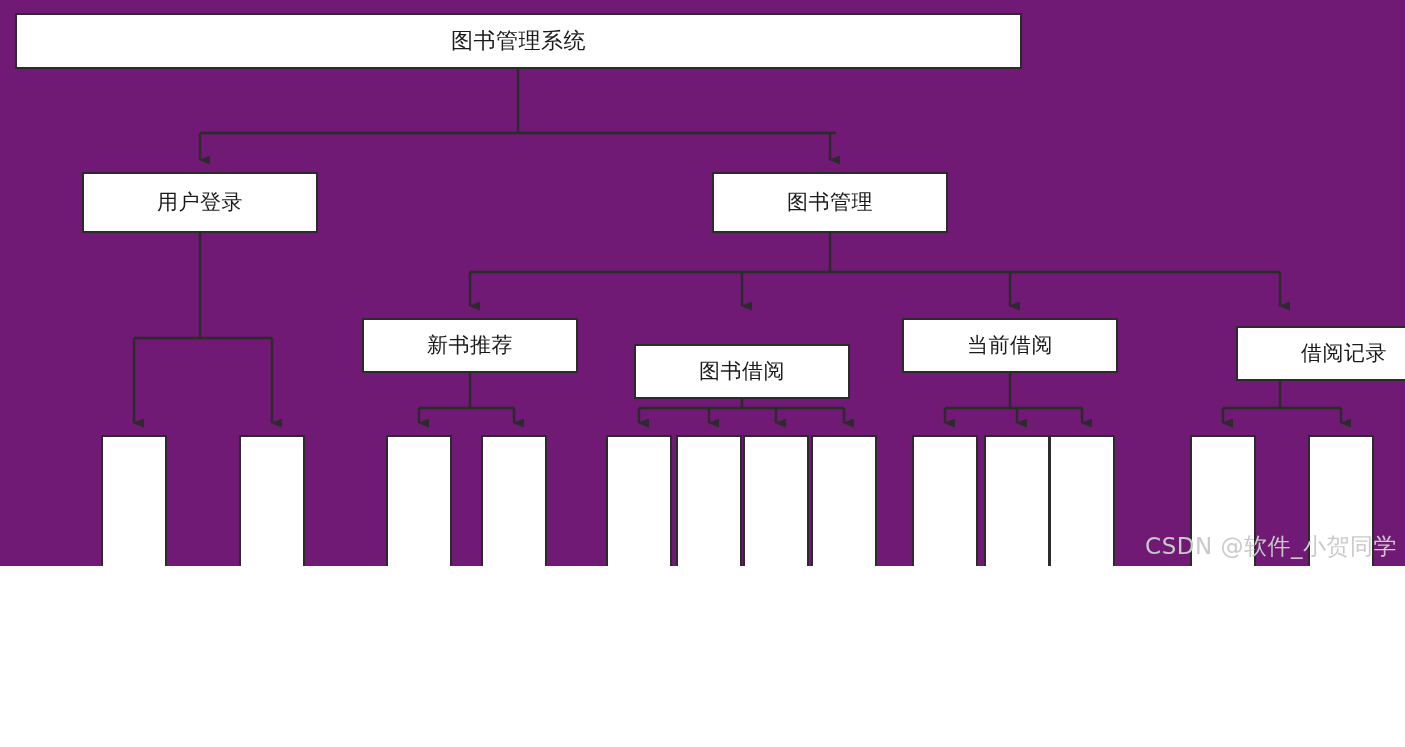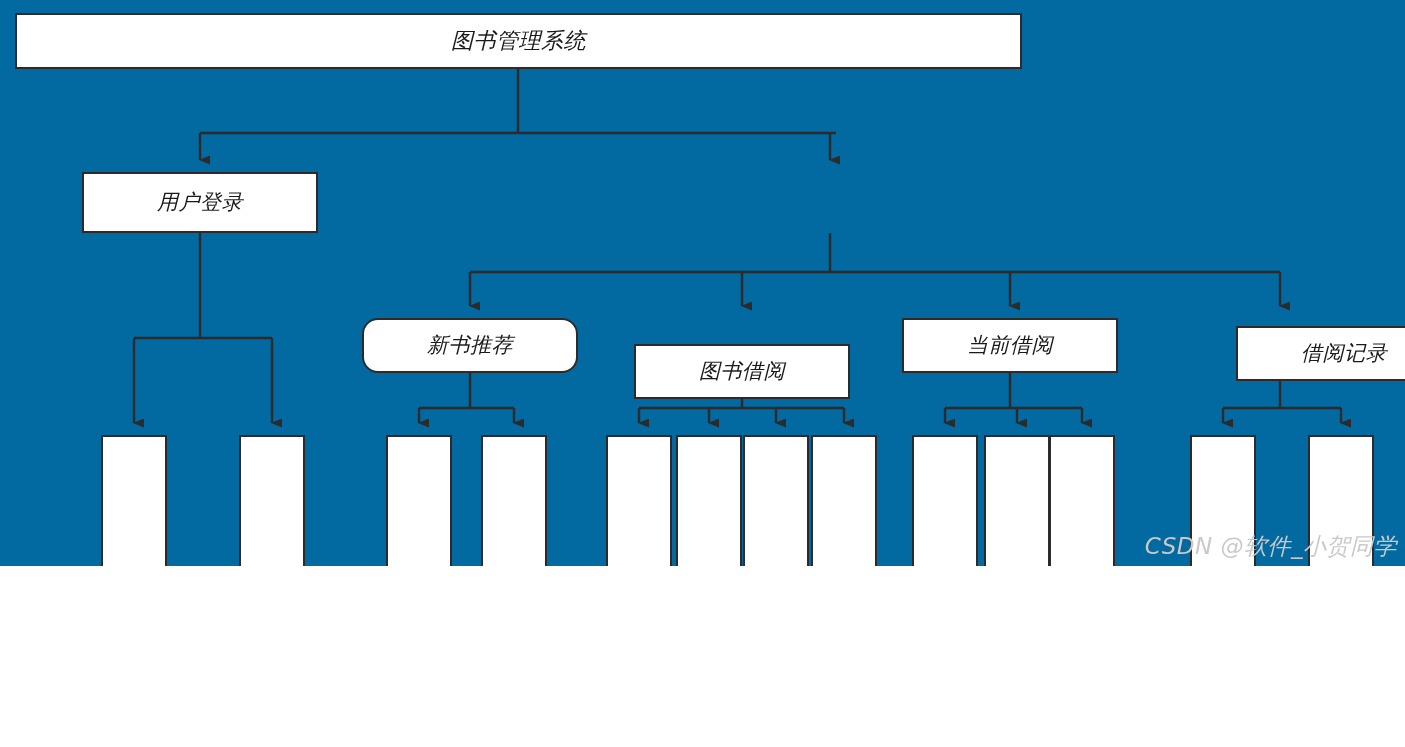--- a/index.html
+++ b/index.html
@@ -8,23 +8,22 @@
     padding: 0;
     background: #ffffff;
   }
   body {
     font-family: "DejaVu Sans", "Liberation Sans", sans-serif;
   }
   #diagram-root {
     position: relative;
     width: 1405px;
     height: 566px;
-    background: #0369a1;
+    background: #701a75;
     overflow: hidden;
-    font-style: italic;
   }
   #diagram-svg {
     position: absolute;
     left: 0;
     top: 0;
     width: 1405px;
     height: 747px;
   }
   .node-box {
     position: absolute;
@@ -127,22 +126,25 @@
     </g>
   </svg>
 
   <div class="node-box root" style="left:15px; top:13px; width:1007px; height:56px;">
     <span class="node-label-h">图书管理系统</span>
   </div>
 
   <div class="node-box" style="left:82px; top:172px; width:236px; height:61px;">
     <span class="node-label-h">用户登录</span>
   </div>
-
-  <div class="node-box" style="left:362px; top:318px; width:216px; height:55px;border-radius:16px;">
+  <div class="node-box" style="left:712px; top:172px; width:236px; height:61px;">
+    <span class="node-label-h">图书管理</span>
+  </div>
+
+  <div class="node-box" style="left:362px; top:318px; width:216px; height:55px;">
     <span class="node-label-h">新书推荐</span>
   </div>
   <div class="node-box" style="left:634px; top:318px; width:216px; height:55px;margin-top:26px;">
     <span class="node-label-h">图书借阅</span>
   </div>
   <div class="node-box" style="left:902px; top:318px; width:216px; height:55px;align-items:center;">
     <span class="node-label-h">当前借阅</span>
   </div>
   <div class="node-box" style="left:1236px; top:318px; width:216px; height:55px;margin-top:8px;">
     <span class="node-label-h">借阅记录</span>

